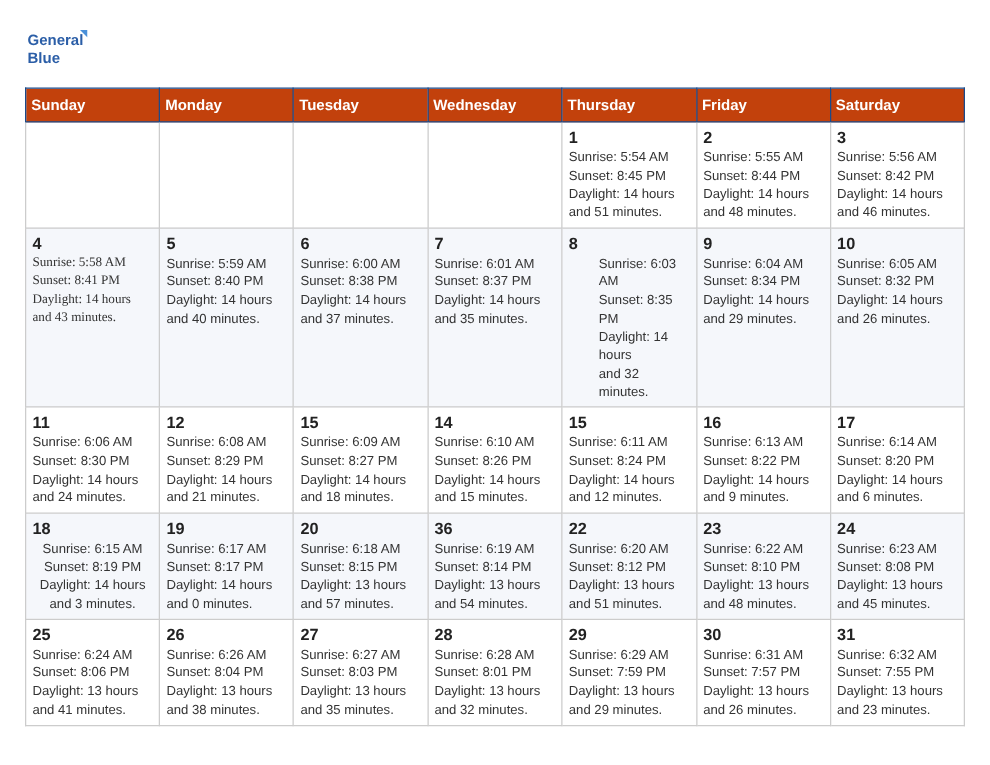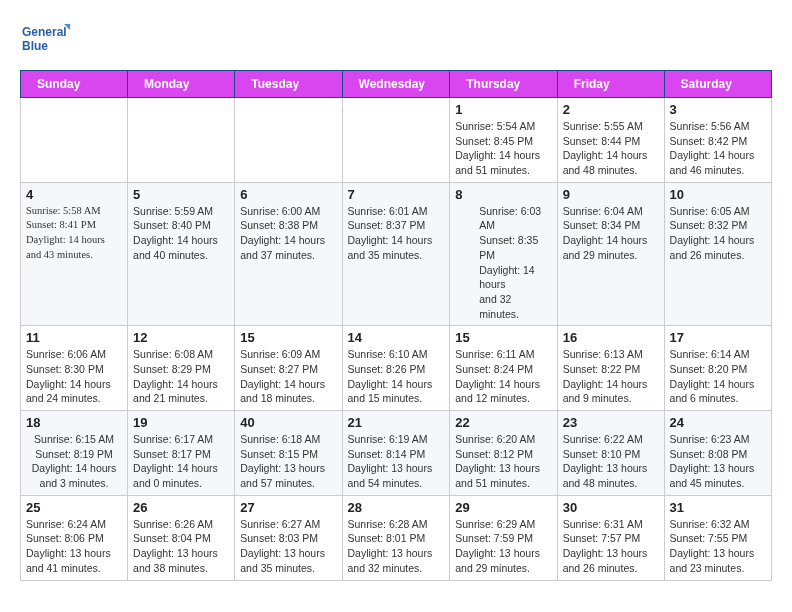--- a/index.html
+++ b/index.html
@@ -32,23 +32,23 @@
     .subtitle {
       font-size: 16px;
       color: #333;
     }
     .calendar {
       width: 100%;
       border-collapse: collapse;
       font-size: 11px;
     }
     .calendar thead th {
-      background-color: #d946ef;
+      background-color: #c2410c;
       color: #fff;
-      padding: 6px 16px;
+      padding: 6px 4px;
       text-align: left;
       font-size: 12px;
       font-weight: bold;
       border: 1px solid #1a4a8a;
     }
     .calendar tbody td {
       border: 1px solid #ccc;
       vertical-align: top;
       padding: 4px 5px;
       width: 108px;
@@ -243,28 +243,28 @@
 and 3 minutes.</div>
         </td>
         <td>
           <span class="day-number">19</span>
           <div class="day-info" style="white-space: pre-line;">Sunrise: 6:17 AM
 Sunset: 8:17 PM
 Daylight: 14 hours
 and 0 minutes.</div>
         </td>
         <td>
-          <span class="day-number">40</span>
+          <span class="day-number">20</span>
           <div class="day-info" style="white-space: pre-line;">Sunrise: 6:18 AM
 Sunset: 8:15 PM
 Daylight: 13 hours
 and 57 minutes.</div>
         </td>
         <td>
-          <span class="day-number">21</span>
+          <span class="day-number">36</span>
           <div class="day-info" style="white-space: pre-line;">Sunrise: 6:19 AM
 Sunset: 8:14 PM
 Daylight: 13 hours
 and 54 minutes.</div>
         </td>
         <td>
           <span class="day-number">22</span>
           <div class="day-info" style="white-space: pre-line;">Sunrise: 6:20 AM
 Sunset: 8:12 PM
 Daylight: 13 hours

